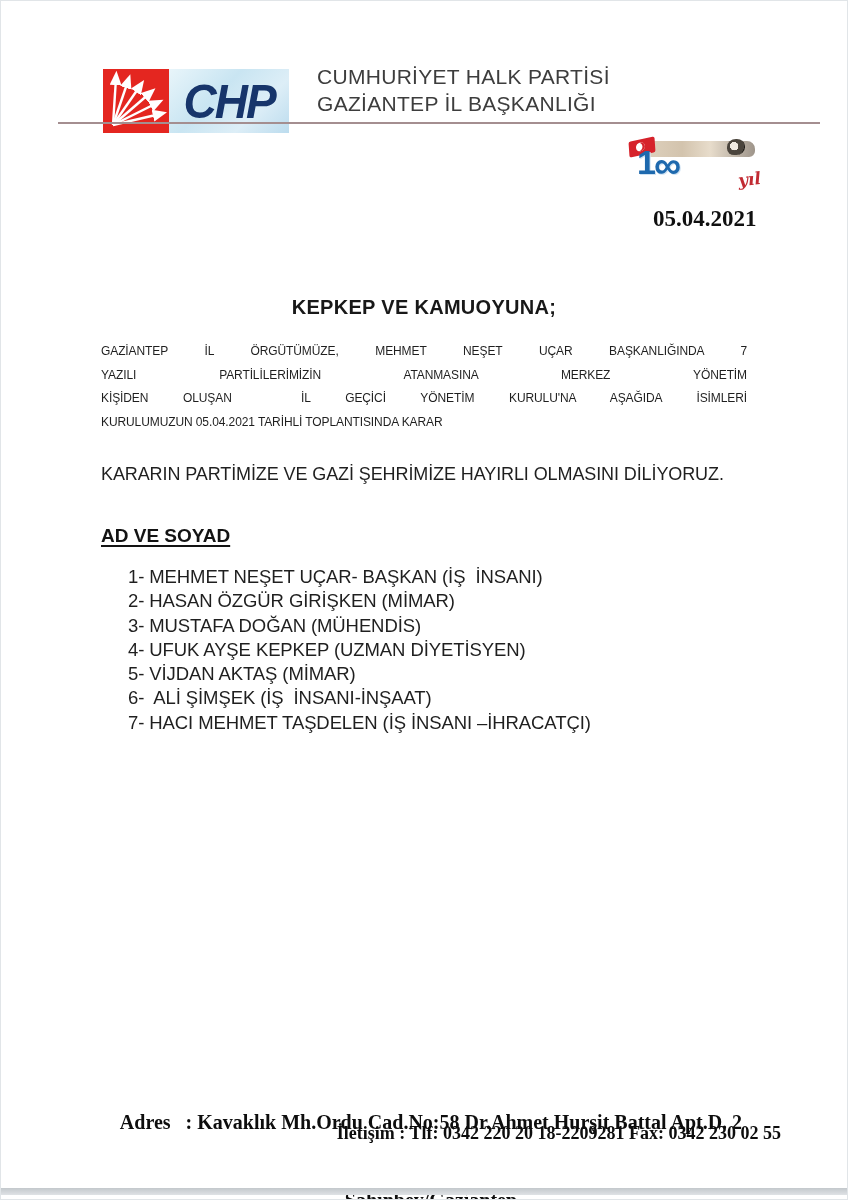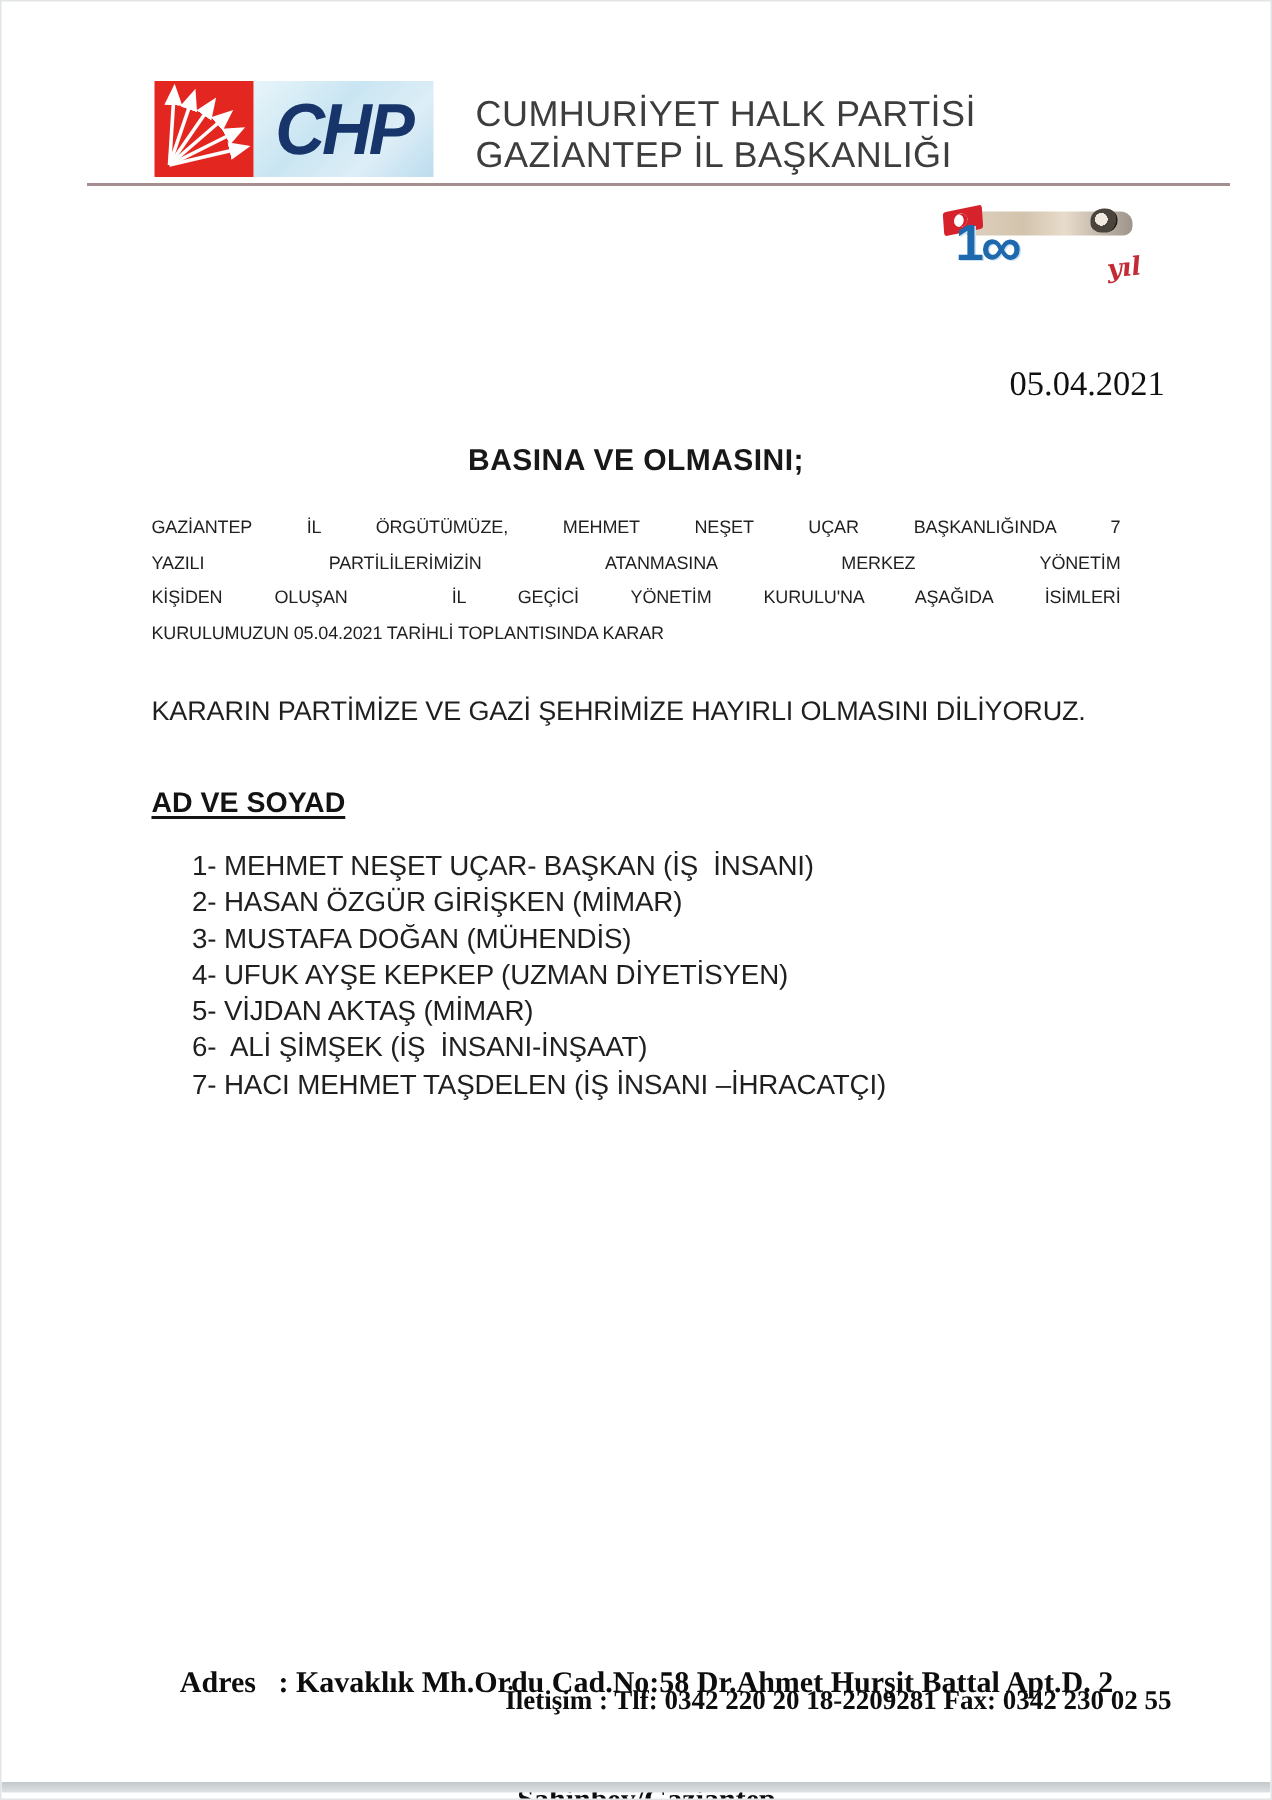--- a/index.html
+++ b/index.html
@@ -12,36 +12,36 @@
     overflow:hidden;
     font-family:"Liberation Sans",sans-serif;
     color:#1f1f1f;
   }
   .page-bottom-shadow{
     position:absolute;left:0;right:0;bottom:4px;height:7px;
     background:linear-gradient(#c3c8cc,#dfe2e5);
   }
 
   
-  .chp-banner{position:absolute;left:102px;top:53px;width:186px;height:64px;display:flex;}
+  .chp-banner{position:absolute;left:102px;top:68px;width:186px;height:64px;display:flex;}
   .chp-redbox{width:66px;height:64px;background:#e42620;position:relative;flex:0 0 auto;}
   .chp-redbox svg{position:absolute;left:0;top:0;}
   .chp-bluebox{
     flex:1;height:64px;
     background:linear-gradient(135deg,#e8f5fa 0%,#c9e5f2 40%,#ddeef7 70%,#bcdcee 100%);
     display:flex;align-items:center;justify-content:center;
   }
   .chp-wordmark{
     font-family:"Liberation Sans",sans-serif;
     font-weight:700;font-style:italic;
     font-size:46px;line-height:1;color:#17356b;letter-spacing:-2px;
     transform:scaleY(1.05);
   }
   .org-block{position:absolute;left:316px;top:62px;line-height:27px;
-    font-size:24px;color:#3d3d3d;letter-spacing:.3px;}
+    font-size:21px;color:#3d3d3d;letter-spacing:.3px;}
   .header-divider{position:absolute;left:57px;top:121px;width:762px;height:2px;background:#a48e90;}
 
   
   .anniv{position:absolute;left:628px;top:138px;width:134px;height:52px;}
   .anniv-strip{position:absolute;left:14px;top:2px;width:112px;height:16px;
     background:linear-gradient(90deg,#d9c9b2 0%,#cbb99f 35%,#e3d6c2 60%,#8d8276 100%);
     opacity:.85;border-radius:4px 8px 6px 3px;}
   .anniv-flag{position:absolute;left:0;top:0;width:26px;height:16px;background:#d6222b;
     transform:skewY(-8deg) rotate(-4deg);border-radius:2px;}
   .anniv-flag:after{content:"";position:absolute;left:7px;top:3px;width:9px;height:9px;
@@ -53,22 +53,22 @@
   .anniv-100{position:absolute;left:8px;top:6px;
     font-weight:700;color:#1e69ae;line-height:1;
     font-size:34px;letter-spacing:-2px;
     text-shadow:1px 1px 0 #cfe2f2;}
   .anniv-100 .inf{font-size:38px;vertical-align:-4px;letter-spacing:0;}
   .anniv-yil{position:absolute;right:2px;bottom:2px;
     font-family:"DejaVu Serif",serif;font-style:italic;font-weight:700;
     font-size:17px;color:#c22b33;transform:rotate(-6deg);}
 
   
-  .doc-date{position:absolute;left:672px;top:205px;
-    font-family:"Liberation Serif",serif;font-weight:400;font-size:23px;color:#101010;margin-top:37px;}
+  .doc-date{position:absolute;left:652px;top:205px;
+    font-family:"Liberation Serif",serif;font-weight:700;font-size:23px;color:#101010;}
   .doc-title{position:absolute;left:100px;top:295px;width:646px;text-align:center;
     font-weight:700;font-size:20px;letter-spacing:.3px;color:#181818;}
   .doc-paragraph{position:absolute;left:100px;top:339px;width:646px;
     font-size:12px;letter-spacing:-0.1px;}
   .par-line{white-space:pre-wrap;height:23.5px;line-height:23.5px;
     text-align:justify;text-align-last:justify;}
   .par-line:last-child{text-align-last:left;}
   .doc-closing{position:absolute;left:100px;top:463px;width:660px;
     font-size:18px;letter-spacing:-0.1px;white-space:pre-wrap;}
   .list-heading{position:absolute;left:100px;top:524px;
@@ -123,21 +123,21 @@
   <div class="anniv">
     <div class="anniv-strip"></div>
     <div class="anniv-flag"></div>
     <div class="anniv-portrait"></div>
     <span class="anniv-100"><span>1</span><span class="inf">∞</span></span>
     <span class="anniv-yil">yıl</span>
   </div>
 
   <div class="doc-date">05.04.2021</div>
 
-  <div class="doc-title">BASINA VE OLMASINI;</div>
+  <div class="doc-title">KEPKEP VE KAMUOYUNA;</div>
 
   <div class="doc-paragraph">
       <div class="par-line">GAZİANTEP İL ÖRGÜTÜMÜZE, MEHMET NEŞET UÇAR BAŞKANLIĞINDA 7</div>
       <div class="par-line">YAZILI PARTİLİLERİMİZİN ATANMASINA MERKEZ YÖNETİM</div>
       <div class="par-line">KİŞİDEN OLUŞAN  İL GEÇİCİ YÖNETİM KURULU'NA AŞAĞIDA İSİMLERİ</div>
       <div class="par-line">KURULUMUZUN 05.04.2021 TARİHLİ TOPLANTISINDA KARAR</div>
     </div>
 
   <div class="doc-closing">KARARIN PARTİMİZE VE GAZİ ŞEHRİMİZE HAYIRLI OLMASINI DİLİYORUZ.</div>
 

